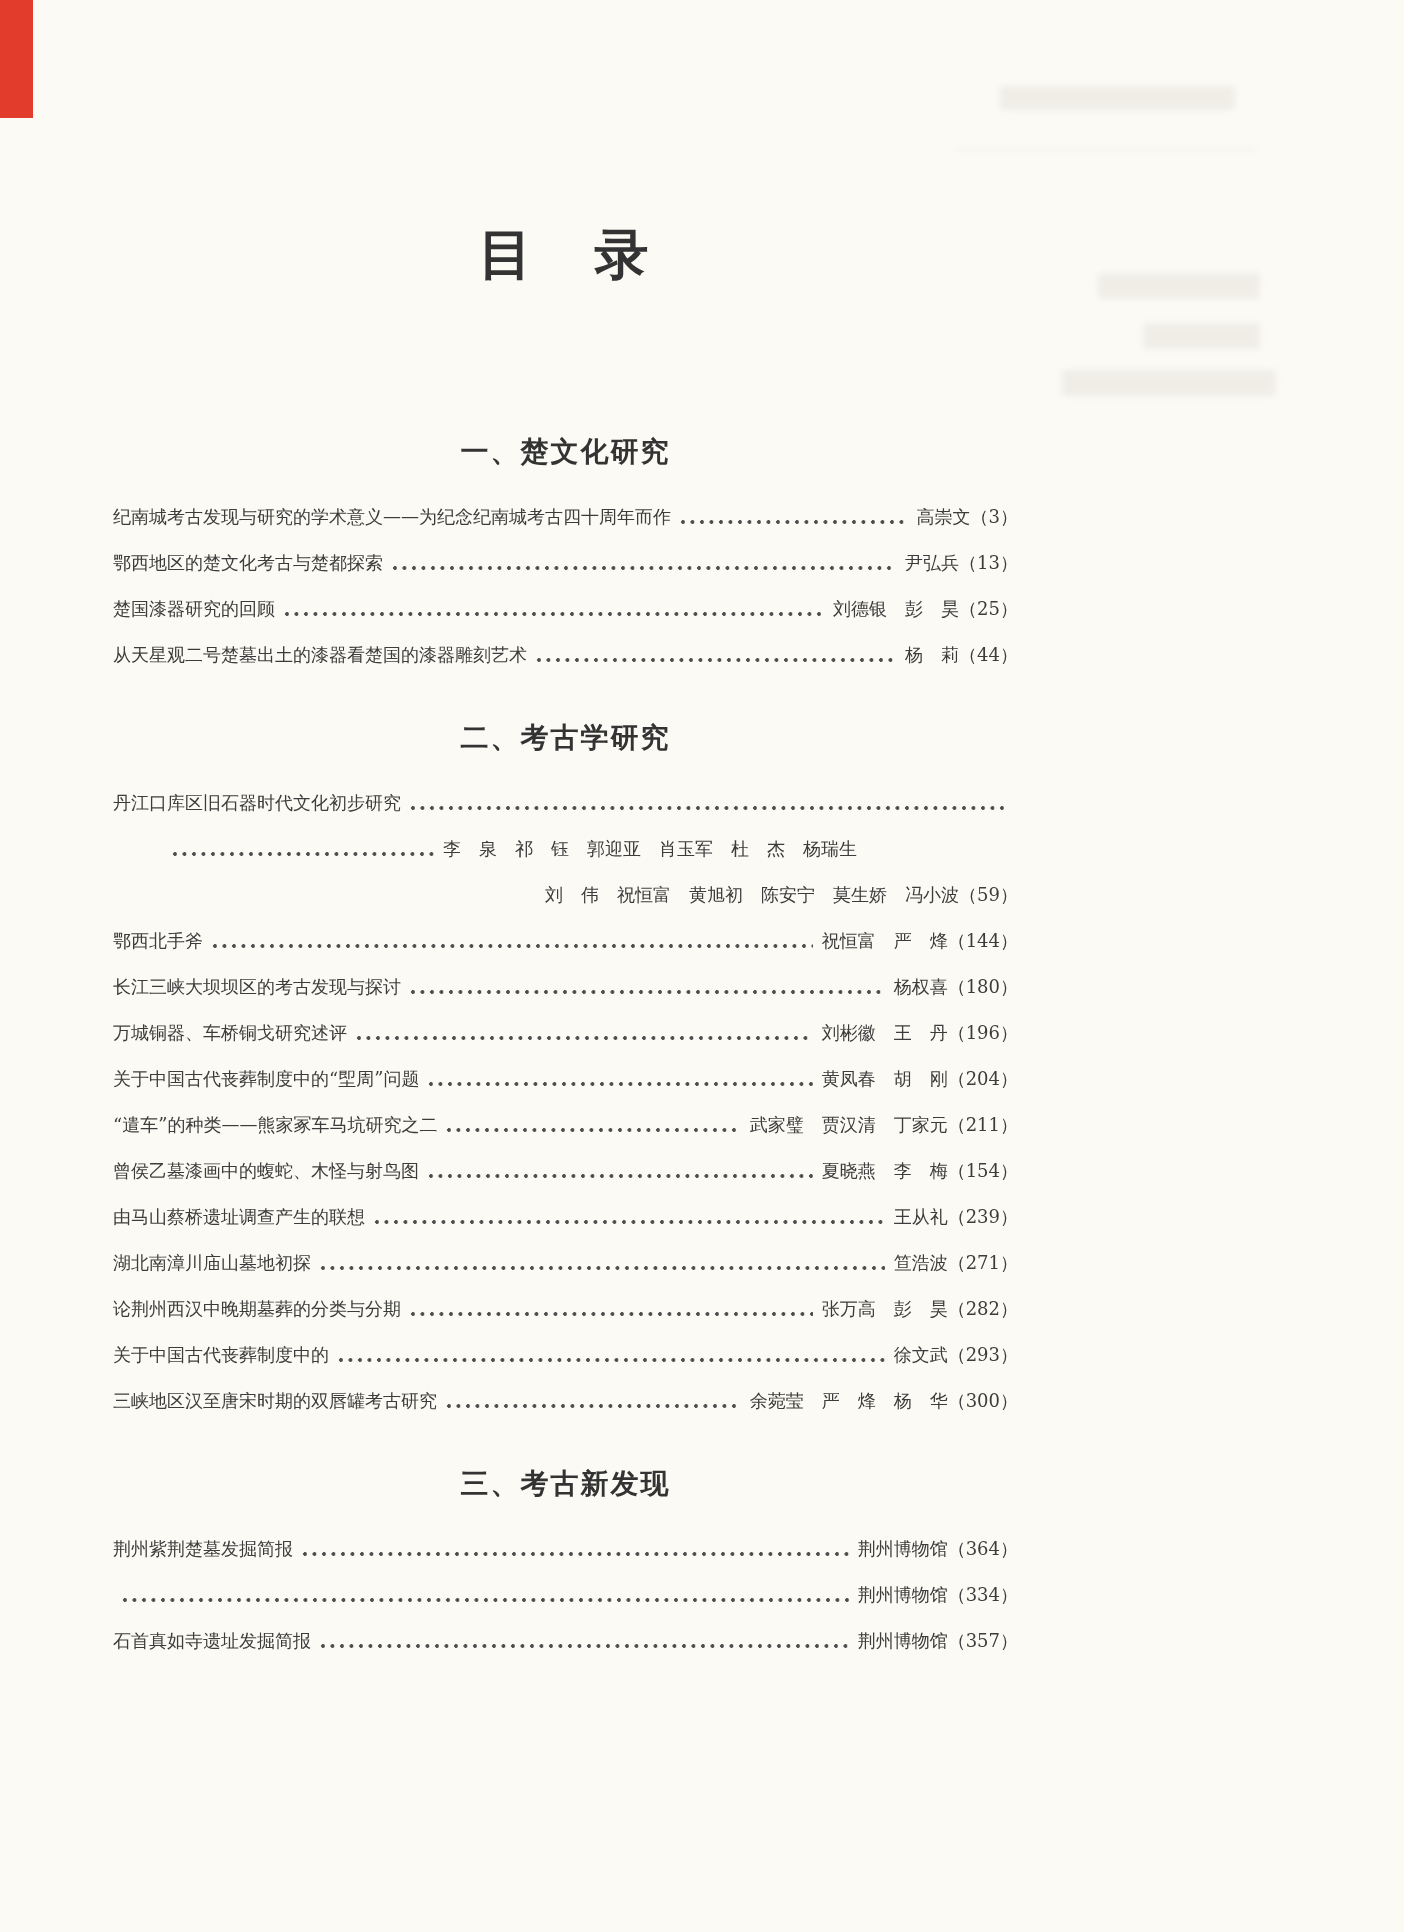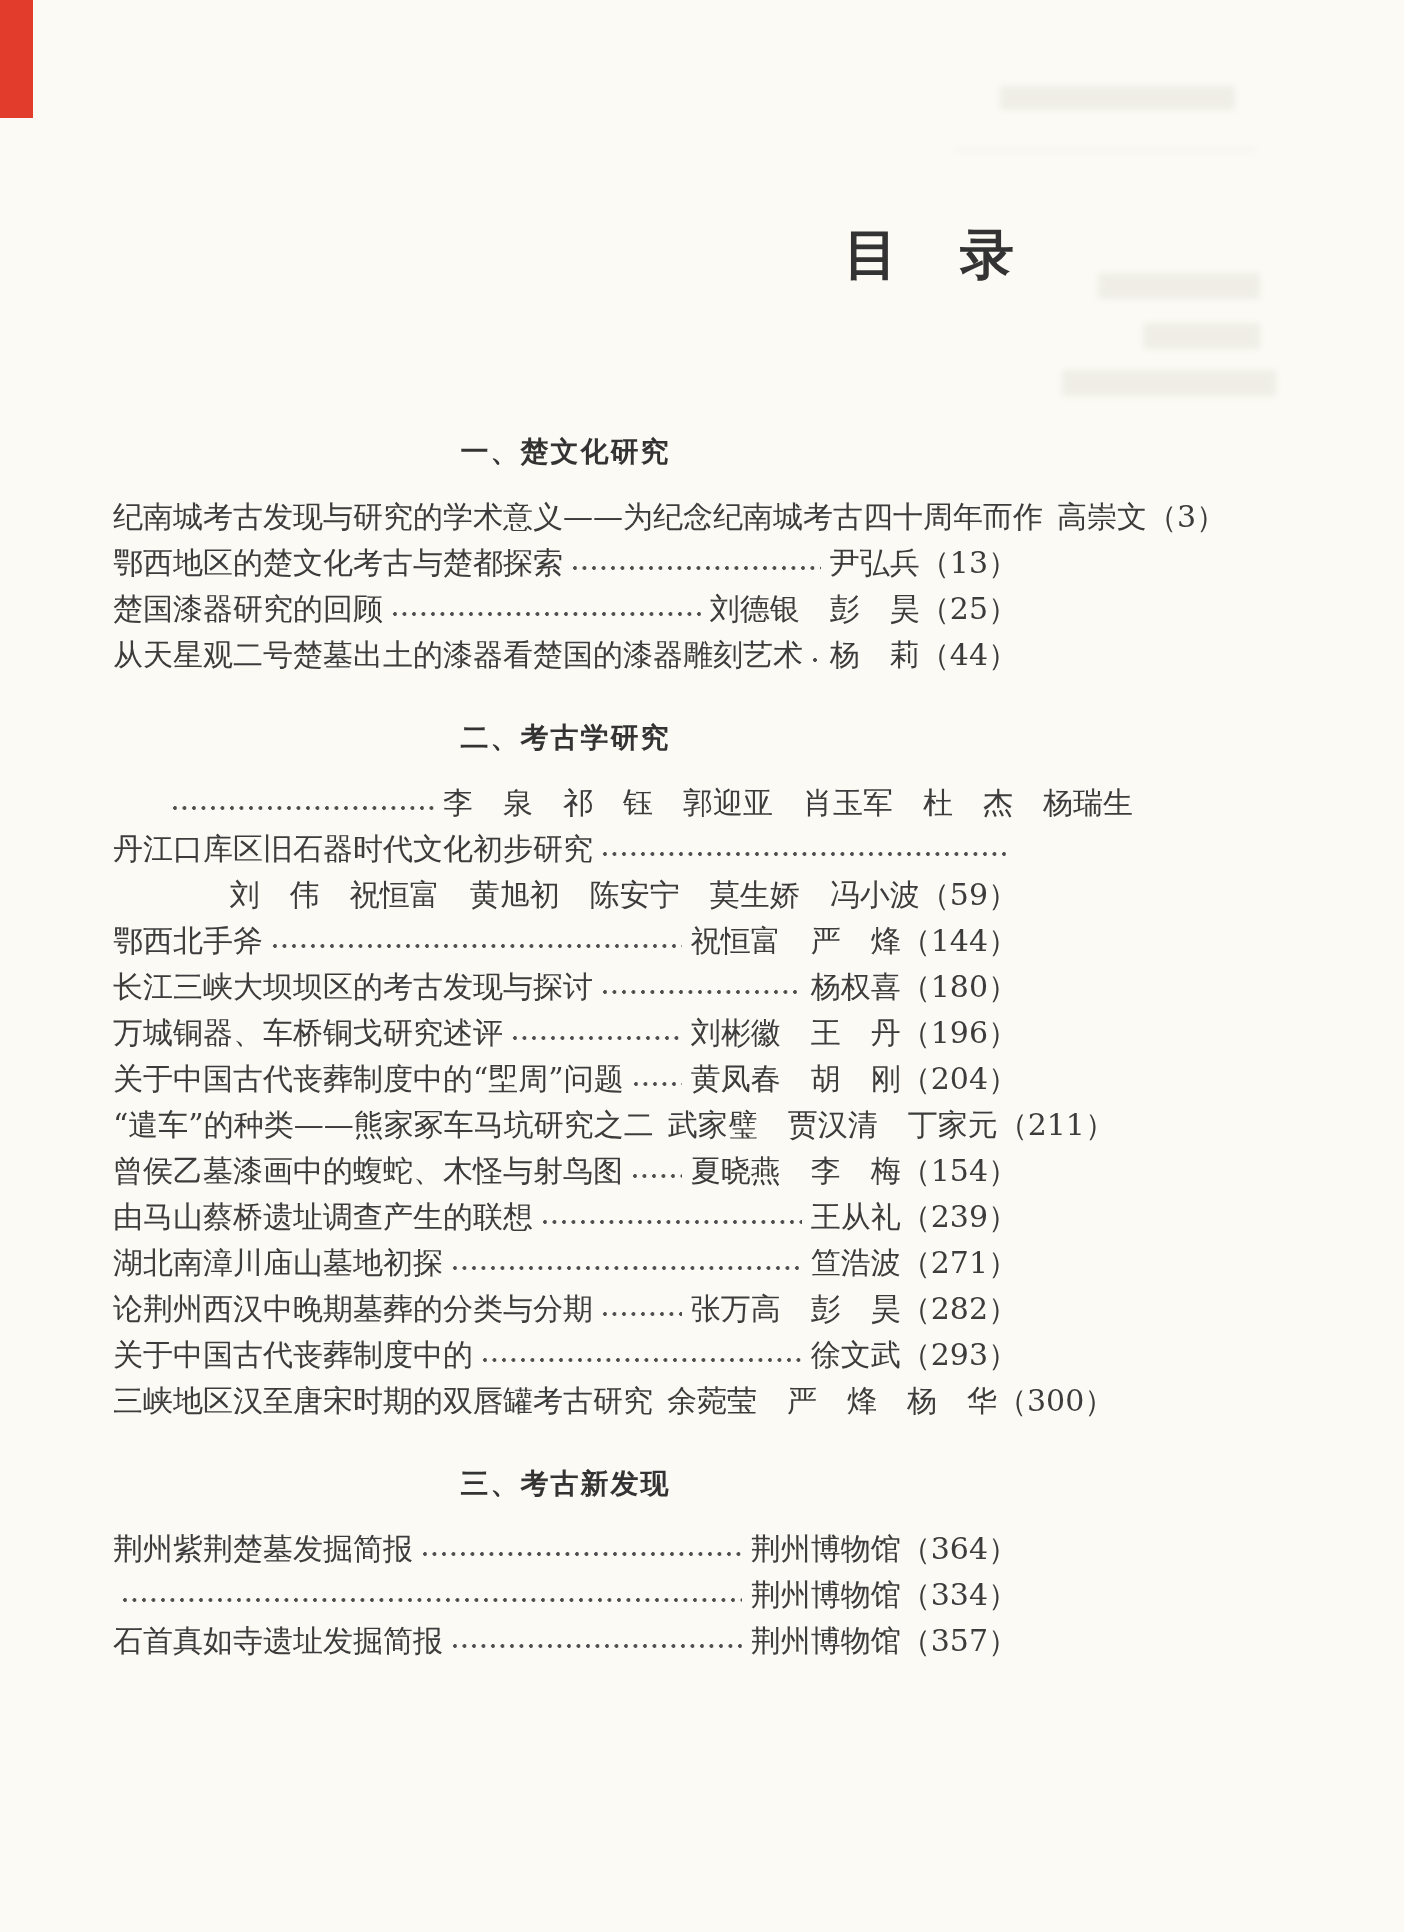--- a/index.html
+++ b/index.html
@@ -25,40 +25,40 @@
   .g1b{left:956px;top:148px;width:300px;height:3px;opacity:0.07;}
   .g2{left:1098px;top:273px;width:162px;height:26px;}
   .g3{left:1143px;top:323px;width:117px;height:26px;}
   .g4{left:1062px;top:370px;width:214px;height:26px;}
 
   .page{
     position:absolute;left:113px;top:0;width:905px;
   }
   .doc-title{
     margin-top:222px;
-    text-align:right;
+    text-align:center;
     font-size:54px;
     font-weight:bold;
     color:#333;
     line-height:64px;
     letter-spacing:4px;
   }
   .section-heading{
     text-align:center;
     font-family:"DejaVu Sans","Liberation Sans",sans-serif;
     font-weight:bold;
     font-size:28px;
     color:#333;
     line-height:36px;
     margin-top:42px;
     margin-bottom:24px;
     letter-spacing:2px;
   }
   .section-heading.first{margin-top:148px;}
-  .entries{font-size:30px;}
+  .entries{font-size:18px;}
   .entry{
     display:flex;
     line-height:46px;
     align-items:baseline;
   }
   .entry .t{white-space:nowrap;}
   .entry .tail{white-space:nowrap;}
   .dots{
     flex:1 1 auto;
     align-self:stretch;
@@ -109,28 +109,28 @@
     </div>
     <div class="entry">
       <span class="t">从天星观二号楚墓出土的漆器看楚国的漆器雕刻艺术</span>
       <span class="dots"></span>
       <span class="tail">杨　莉（44）</span>
     </div>
   </div>
 
   <div class="section-heading">二、考古学研究</div>
   <div class="entries">
+    <div class="entry">
+      <span class="t">丹江口库区旧石器时代文化初步研究</span>
+      <span class="dots"></span>
+    </div>
     <div class="entry indent">
       <span class="dots fixed"></span>
       <span class="tail">李　泉　祁　钰　郭迎亚　肖玉军　杜　杰　杨瑞生</span>
     </div>
-    <div class="entry">
-      <span class="t">丹江口库区旧石器时代文化初步研究</span>
-      <span class="dots"></span>
-    </div>
     <div class="entry row-right">
       <span class="tail">刘　伟　祝恒富　黄旭初　陈安宁　莫生娇　冯小波（59）</span>
     </div>
     <div class="entry">
       <span class="t">鄂西北手斧</span>
       <span class="dots"></span>
       <span class="tail">祝恒富　严　烽（144）</span>
     </div>
     <div class="entry">
       <span class="t">长江三峡大坝坝区的考古发现与探讨</span>

